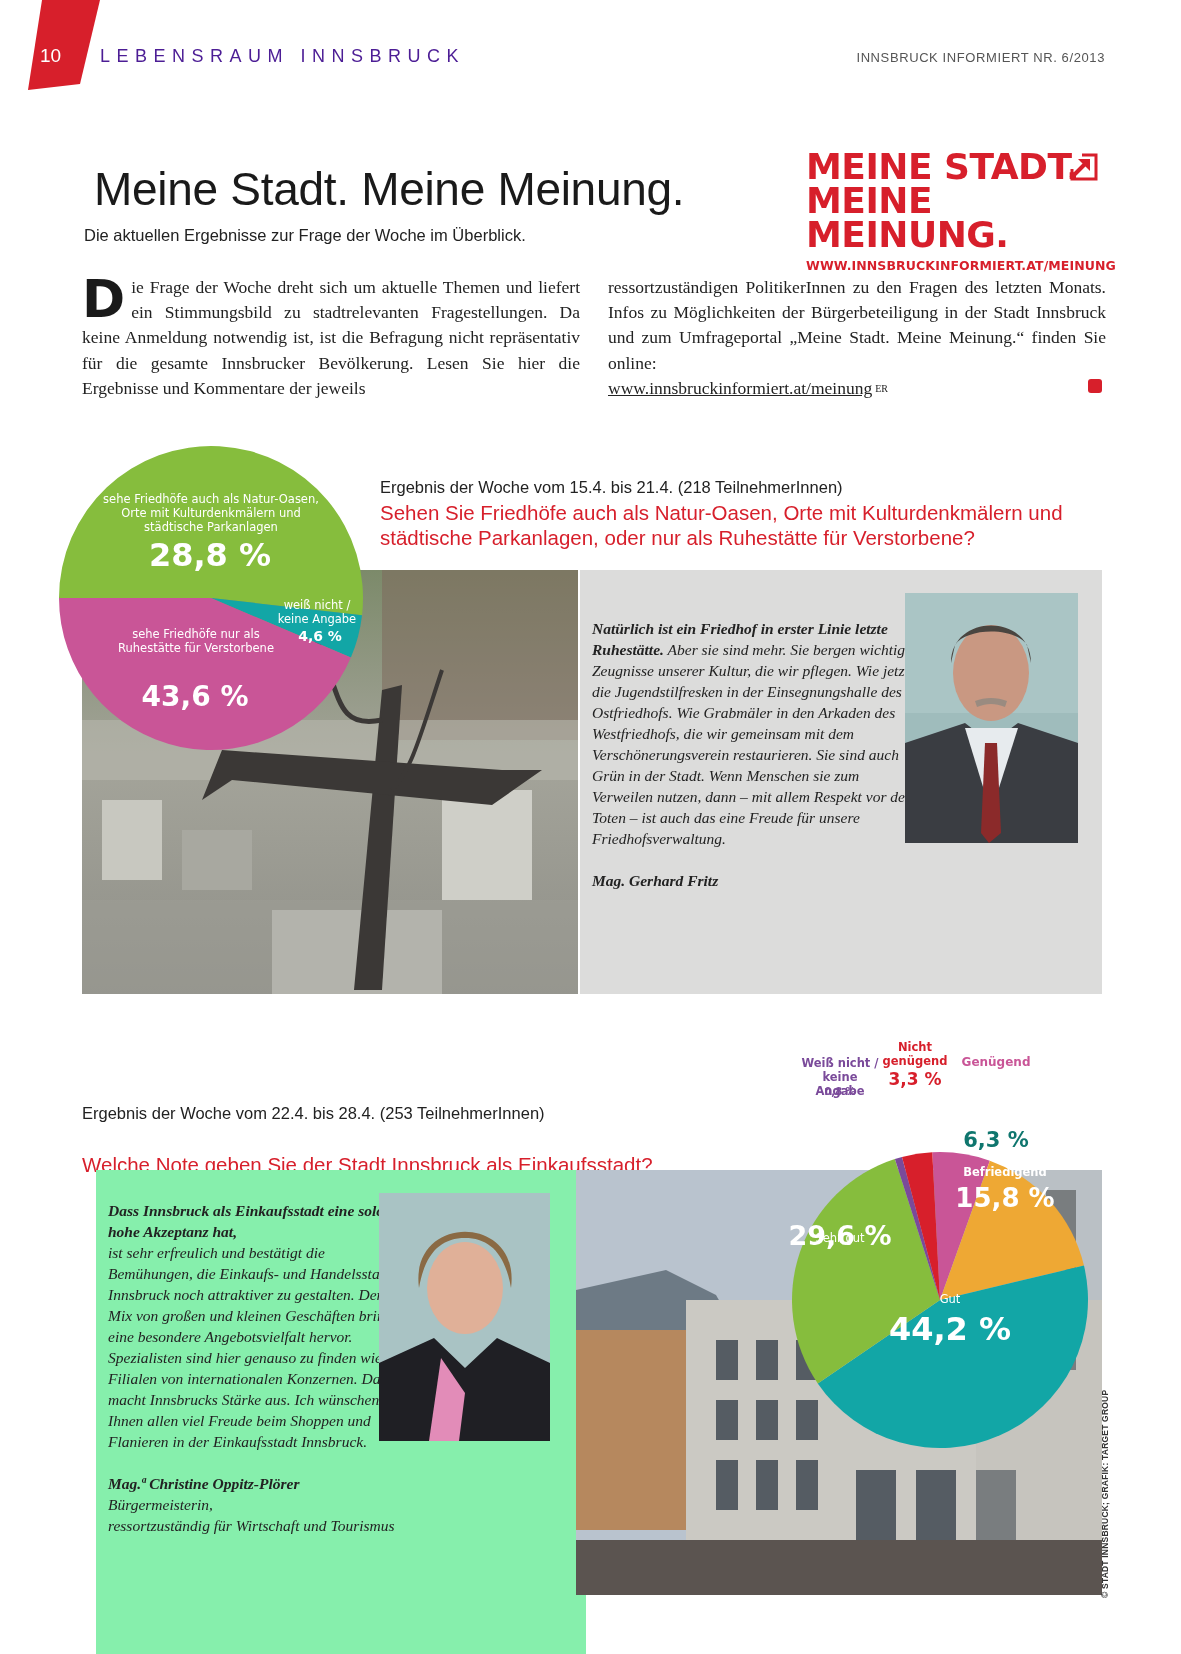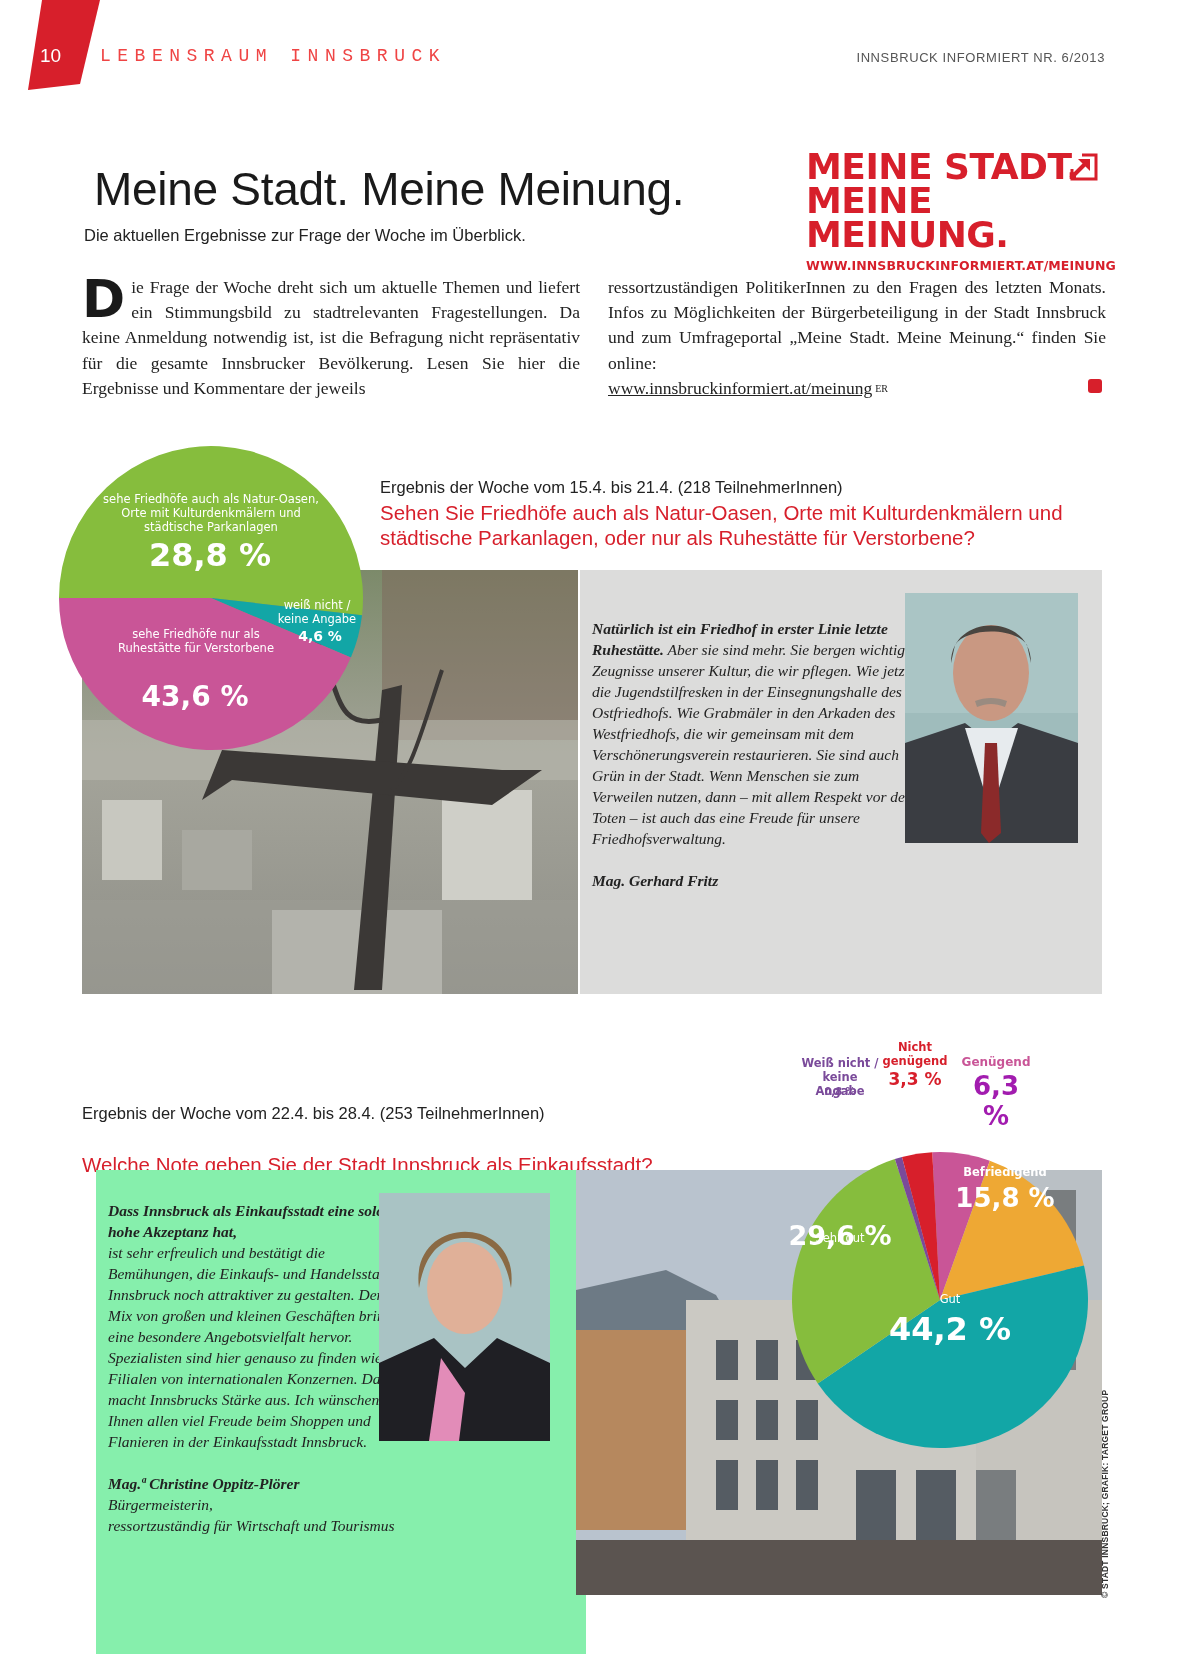--- a/index.html
+++ b/index.html
@@ -1,21 +1,21 @@
 <!DOCTYPE html>
 <html><head>
 <meta charset="utf-8">
 <style>
   html, body { margin:0; padding:0; }
   body { width:1181px; height:1654px; background:#ffffff; position:relative; overflow:hidden;
          font-family:"Liberation Sans", sans-serif; color:#1a1a1a; }
   .abs { position:absolute; }
   .page-tab { left:28px; top:0; width:72px; height:92px; }
   .page-num { left:40px; top:45px; font-size:19px; color:#fff; }
-  .section-title { left:100px; top:46px; font-size:18px; letter-spacing:6.5px; color:#ef4444;font-family:Liberation Mono, monospace; }
+  .section-title { left:100px; top:46px; font-size:18px; letter-spacing:6.5px; color:#4c1d95; }
   .issue { right:76px; top:50px; font-size:13px; letter-spacing:0.6px; color:#555; }
   .headline { left:82px; top:150px; font-size:46px; color:#1a1a1a; font-weight:normal; letter-spacing:-0.3px; }
   .subhead { left:84px; top:226px; font-size:16.5px; color:#222; }
   .logo { left:806px; top:150px; width:306px; }
   .logo-line { font-weight:bold; color:#d71f2b; font-size:36px; line-height:34px; letter-spacing:-0.5px; font-family:"DejaVu Sans", sans-serif; }
   .logo-url { font-weight:bold; color:#d71f2b; font-size:12.5px; margin-top:6px; letter-spacing:0.1px; font-family:"DejaVu Sans", sans-serif; }
   .logo-arrow { position:absolute; left:262px; top:3px; width:30px; height:28px; }
   .intro { top:275px; width:498px; font-family:"Liberation Serif", serif; font-size:17.5px; line-height:25.2px; text-align:justify; color:#222; }
   .intro.col1 { left:82px; }
   .intro.col2 { left:608px; }
@@ -193,21 +193,21 @@
       <path d="M170,270 L124.85548321631568,129.05329871058476 A148,148 0 0 1 131.9942736059882,126.96306504520061 Z" fill="#7a4a9a"></path>
       <path d="M170,270 L131.9942736059882,126.96306504520061 A148,148 0 0 1 162.25427847604436,122.20282885632307 Z" fill="#d71f2b"></path>
     </g>
 </svg>
 
 <div class="pie-label" style="left:800px;top:1056px;width:80px;color:#7a4a9a;font-size:11.5px;line-height:14px;font-weight:bold;">Weiß nicht / keine Angabe</div>
 <div class="pie-label" style="left:815px;top:1086px;width:50px;color:#7a4a9a;font-size:10px;font-weight:bold;">0,8 %</div>
 <div class="pie-label" style="left:882px;top:1040px;width:66px;color:#d71f2b;font-size:11.5px;line-height:14px;font-weight:bold;">Nicht genügend</div>
 <div class="pie-label" style="left:882px;top:1069px;width:66px;color:#d71f2b;font-size:17px;font-weight:bold;">3,3 %</div>
 <div class="pie-label" style="left:956px;top:1055px;width:80px;color:#c95597;font-size:12px;font-weight:bold;">Genügend</div>
-<div class="pie-label" style="left:956px;top:1071px;width:80px;color:#a21caf;font-size:26px;font-weight:bold;">6,3 %</div>
+<div class="pie-label" style="left:956px;top:1128px;width:80px;color:#0f766e;font-size:21px;font-weight:bold;">6,3 %</div>
 
 <div class="pie-label pl-small" style="left:955px;top:1165px;width:100px;font-weight:bold;">Befriedigend</div>
 <div class="pie-label" style="left:945px;top:1183px;width:120px;font-size:26px;font-weight:bold;">15,8 %</div>
 <div class="pie-label pl-small" style="left:800px;top:1201px;width:80px;margin-top:30px;">Sehr gut</div>
 <div class="pie-label" style="left:778px;top:1220px;width:124px;font-size:27px;font-weight:bold;">29,6 %</div>
 <div class="pie-label pl-small" style="left:920px;top:1292px;width:60px;">Gut</div>
 <div class="pie-label" style="left:880px;top:1310px;width:140px;font-size:32px;font-weight:bold;">44,2 %</div>
 
 <div class="abs credit">
     <span>© STADT INNSBRUCK; GRAFIK: TARGET GROUP</span>

